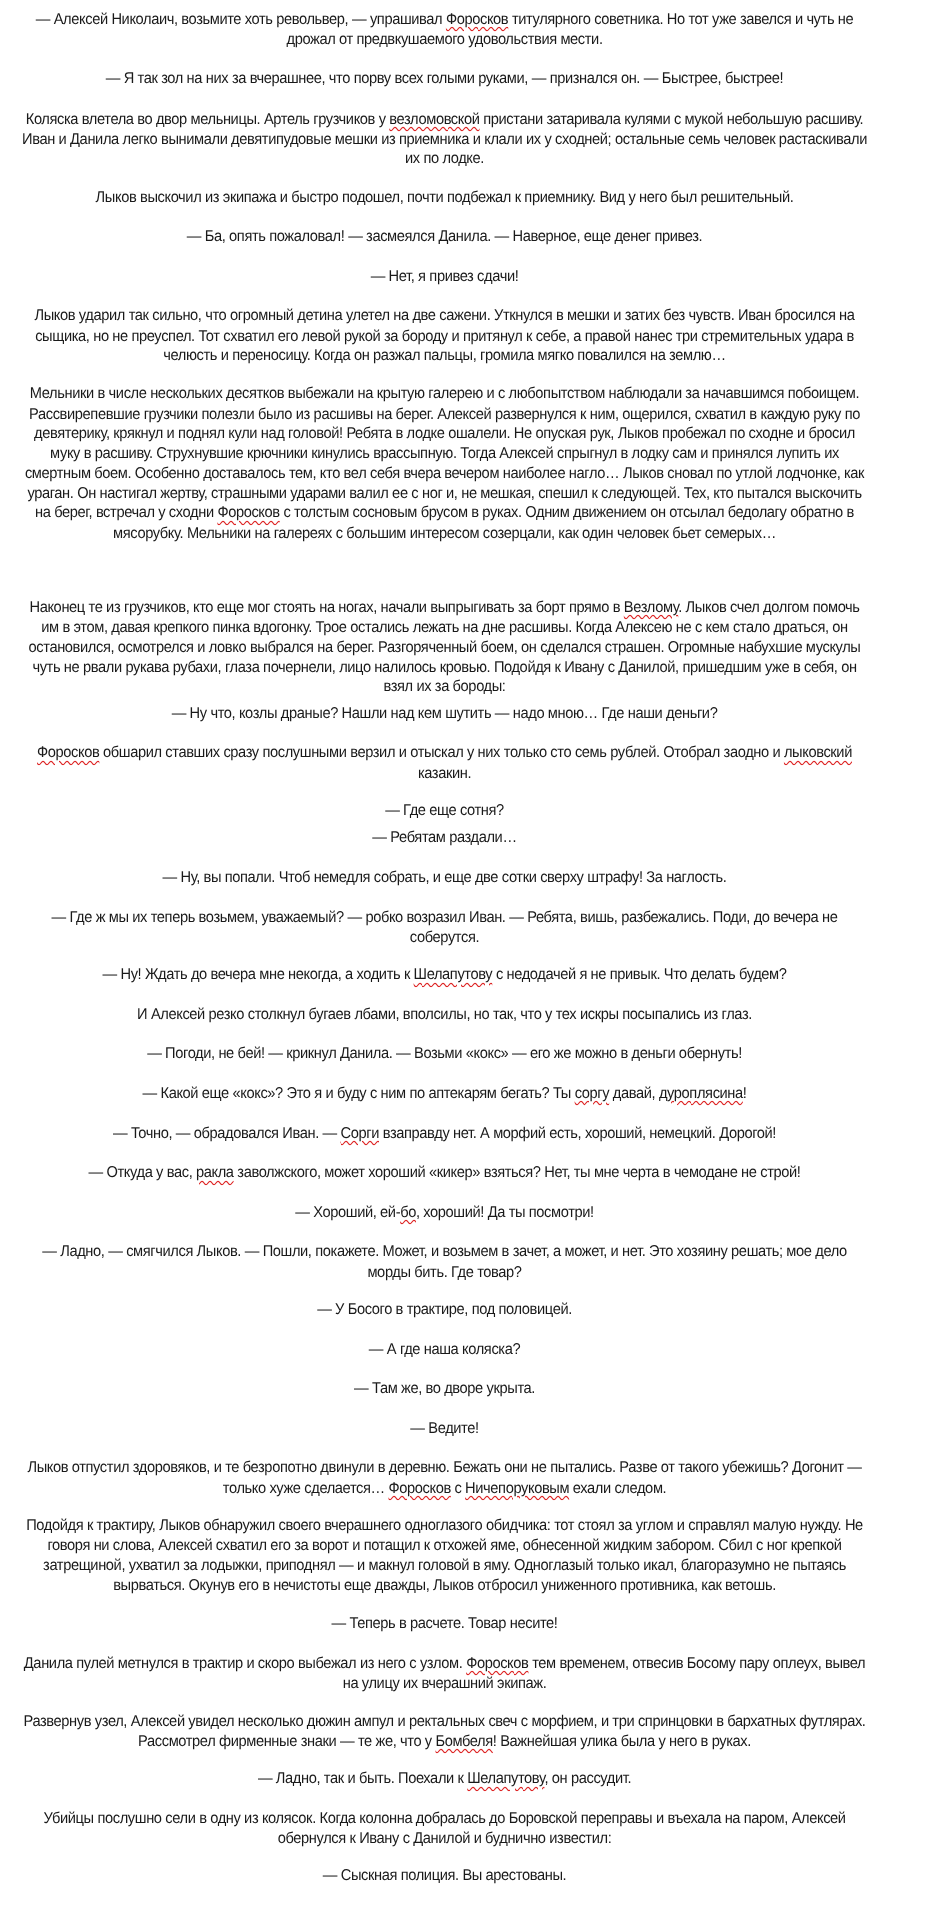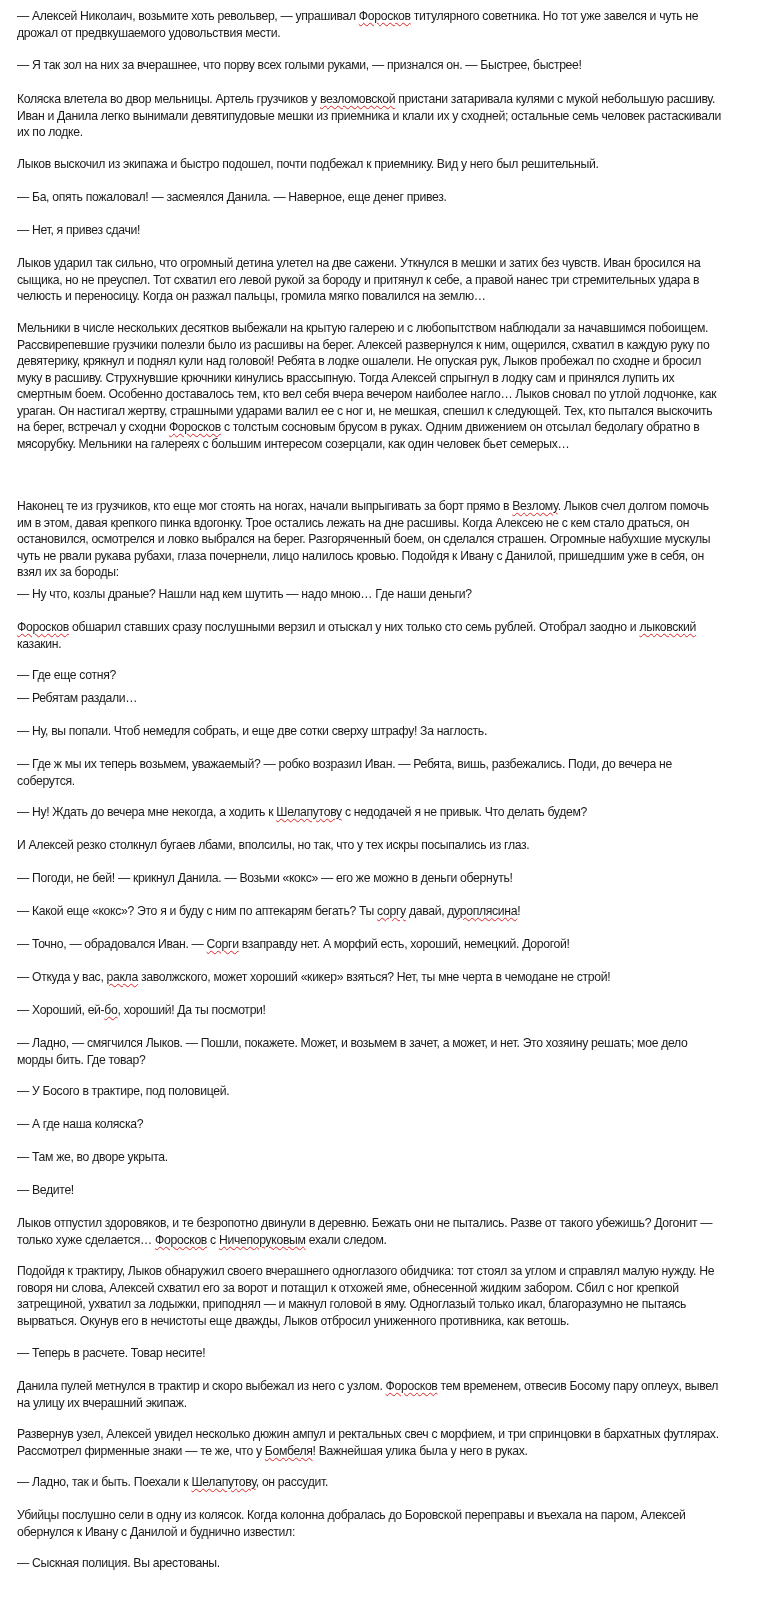--- a/index.html
+++ b/index.html
@@ -1,21 +1,21 @@
 <!DOCTYPE html>
 <html><head>
 <meta charset="utf-8">
 <style>
   html, body { margin: 0; padding: 0; background: #ffffff; }
   body {
     width: 783px; height: 1601px; position: relative; overflow: hidden;
     font-family: "Liberation Sans", "DejaVu Sans", sans-serif;
     color: #1a1a1a;
   }
-  .doc { position: absolute; left: 0; top: 0; width: 783px; height: 1302px; }
+  .doc { position: absolute; left: 0; top: 0; width: 783px; height: 1302px; text-align: center; }
   .p {
     position: absolute; left: 17px; width: 752px;
     font-size: 13px; line-height: 16.5px; letter-spacing: -0.35px;
     transform: scaleX(0.94); transform-origin: left top;
     white-space: normal; margin: 0;
   }
   .sp {
     text-decoration: underline wavy #d22;
     text-decoration-thickness: 1px;
     text-underline-offset: 2px;

